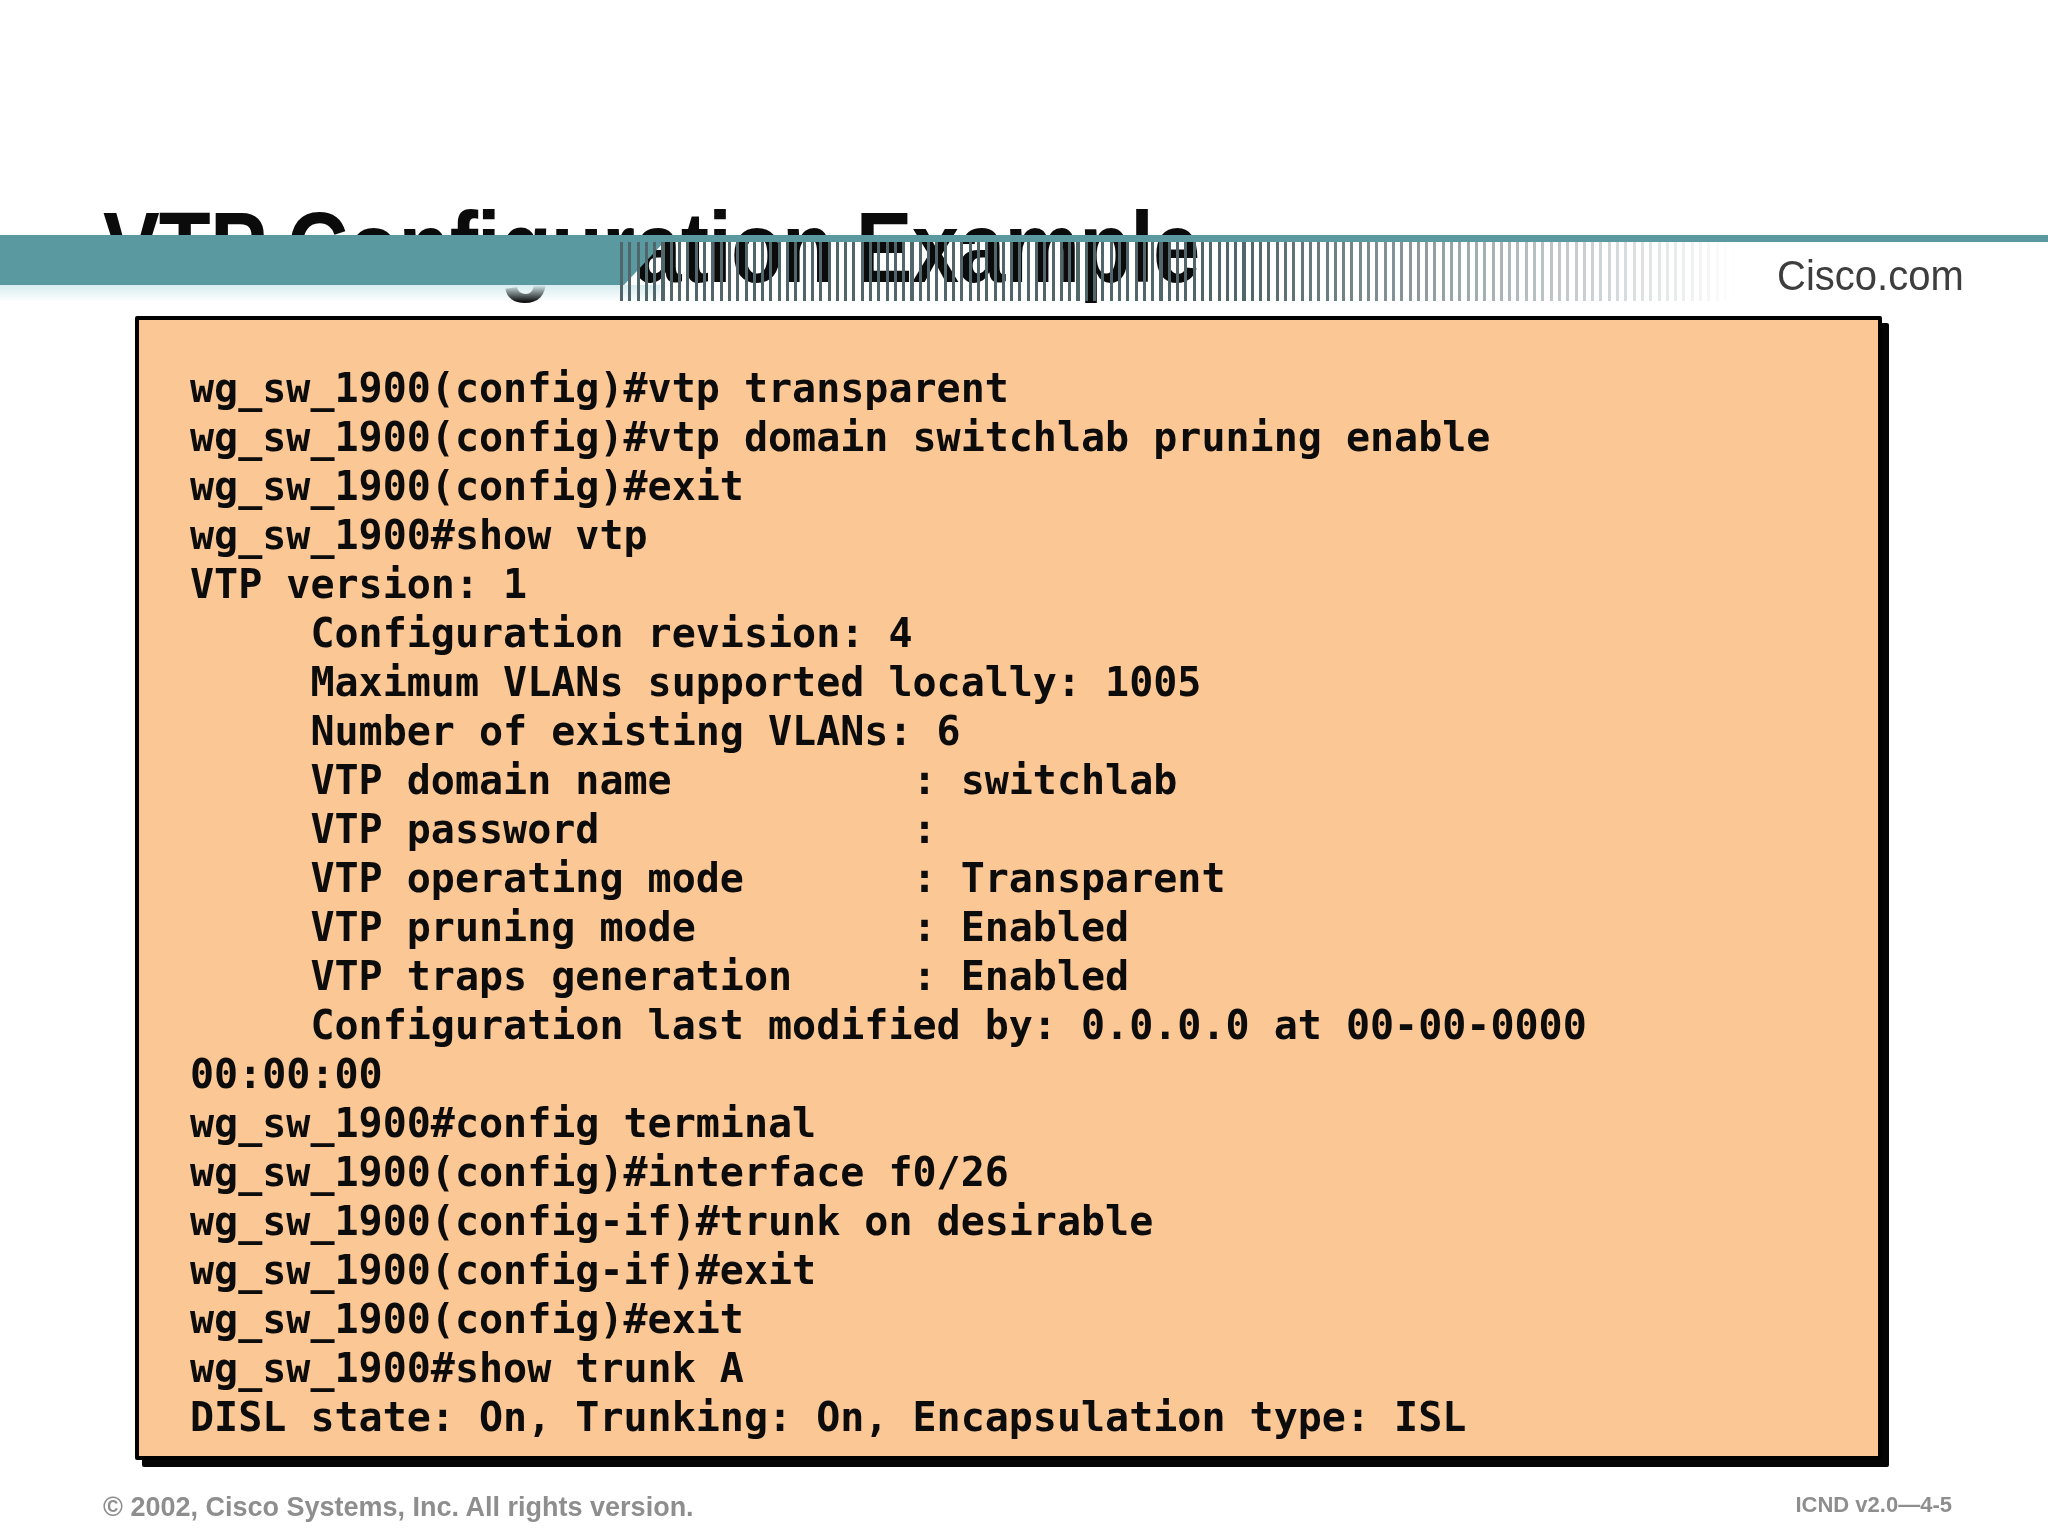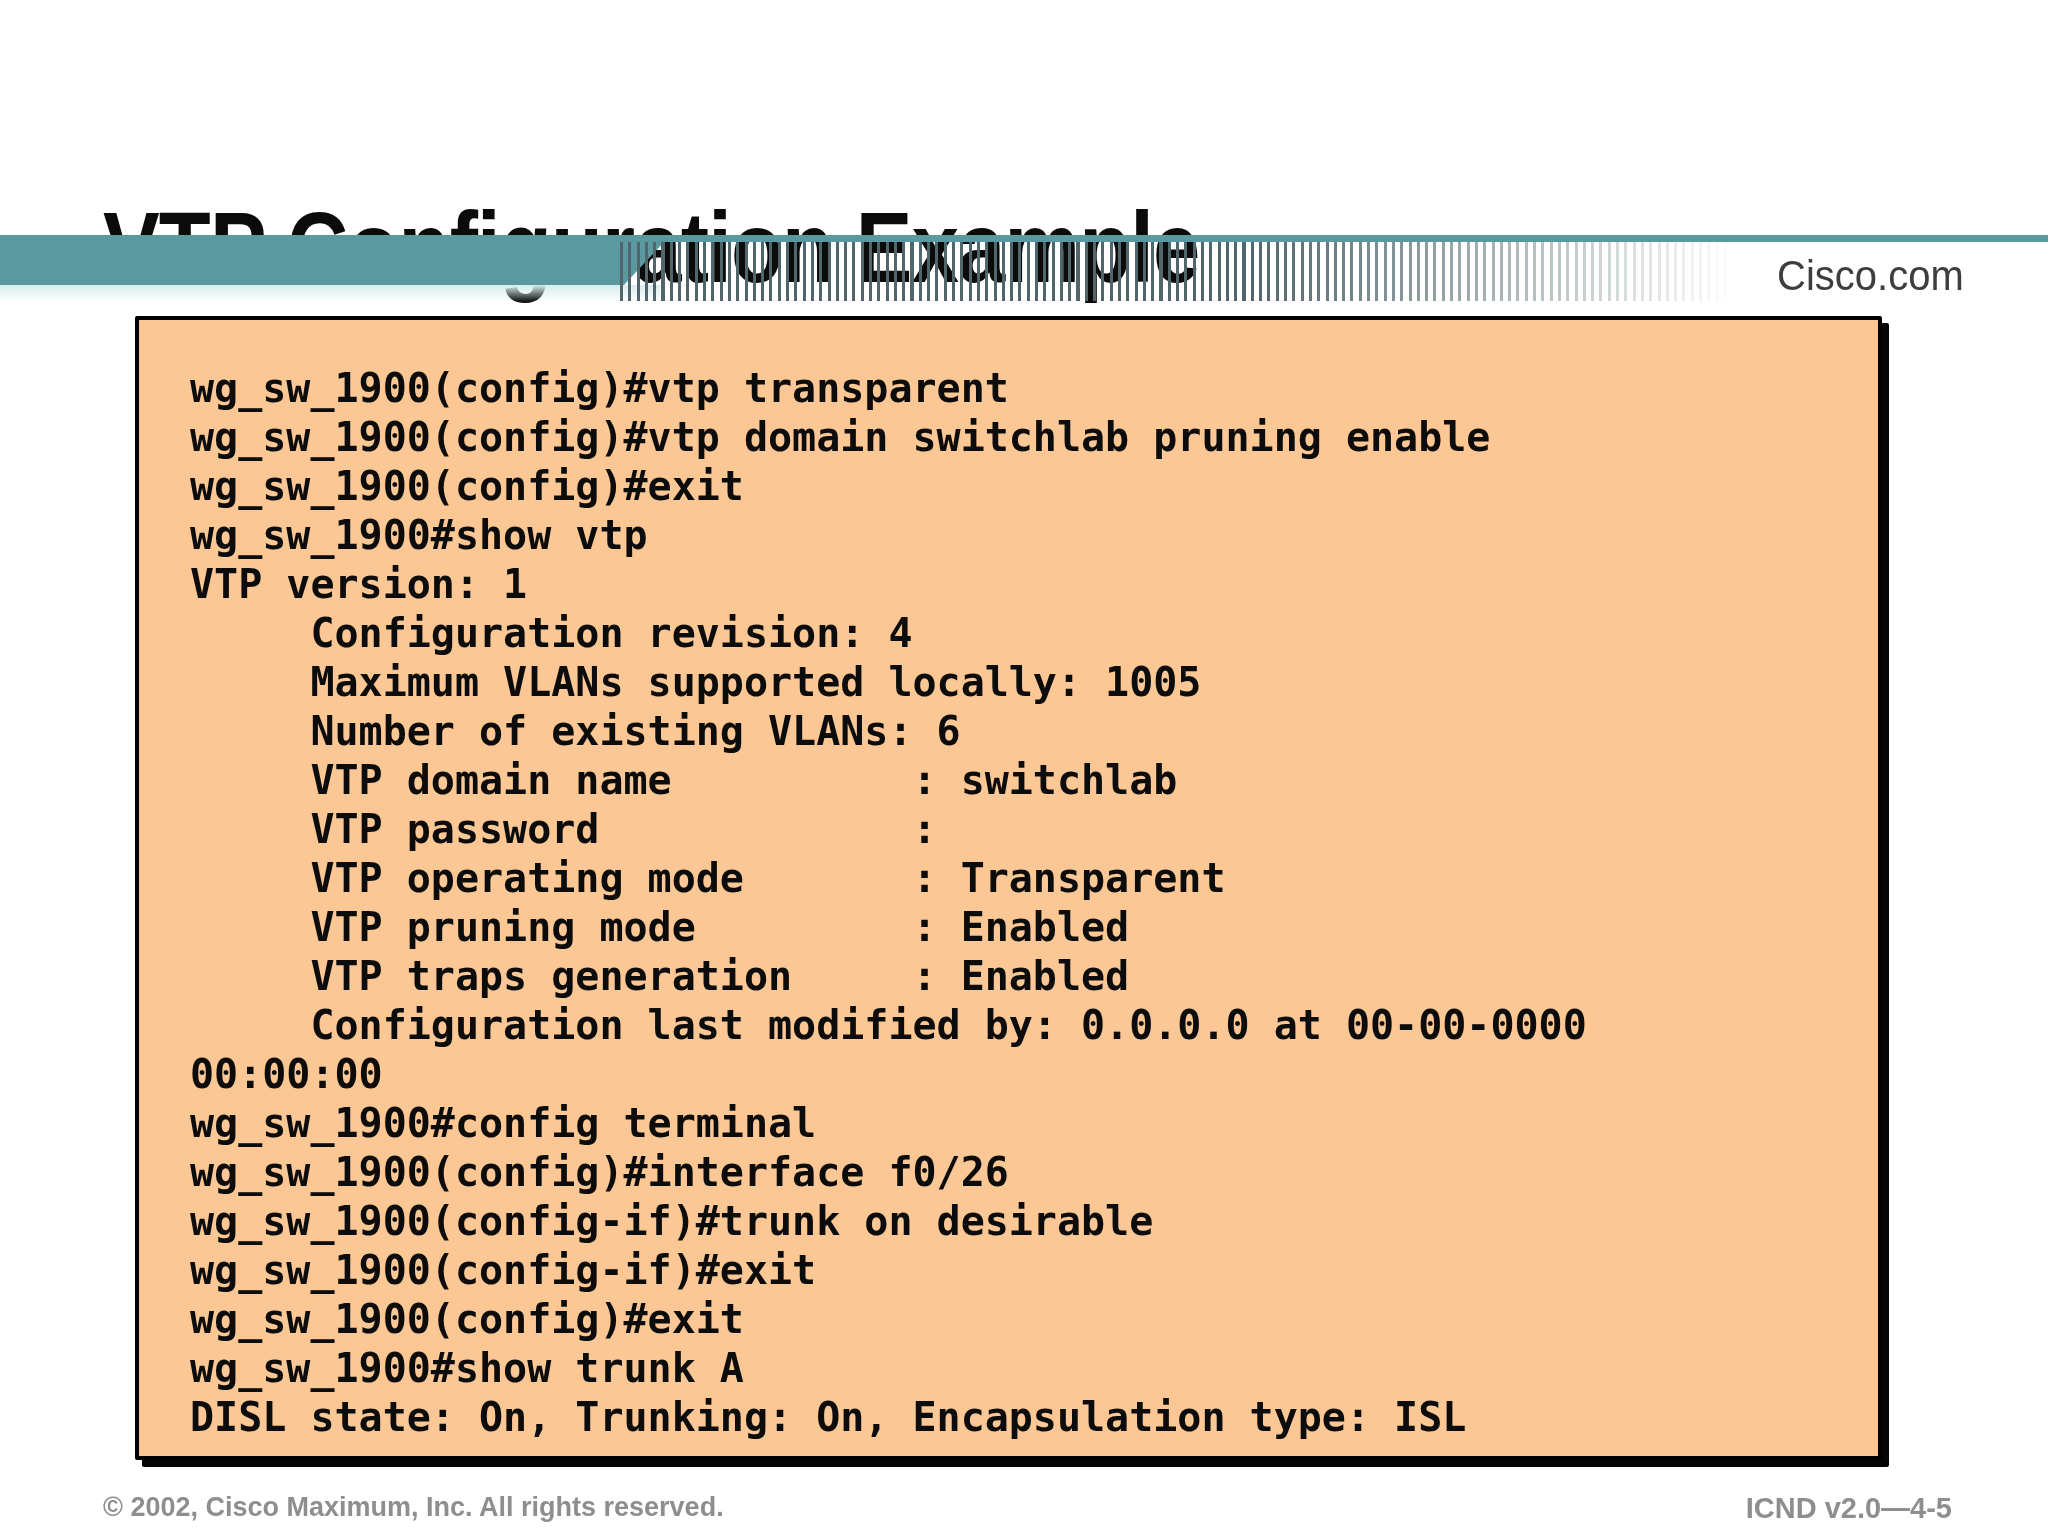--- a/index.html
+++ b/index.html
@@ -102,21 +102,21 @@
     position: absolute;
     left: 103px; top: 1492px;
     font-size: 27px;
     font-weight: bold;
     color: var(--footer-text);
     white-space: nowrap;
   }
   .footer-right {
     position: absolute;
     right: 96px; top: 1492px;
-    font-size: 29px;
+    font-size: 22px;
     font-weight: bold;
     color: var(--footer-text);
     white-space: nowrap;
     text-align: right;
   }
 </style>
 </head>
 <body>
 
 <div class="slide">
@@ -150,17 +150,17 @@
 00:00:00
 wg_sw_1900#config terminal
 wg_sw_1900(config)#interface f0/26
 wg_sw_1900(config-if)#trunk on desirable
 wg_sw_1900(config-if)#exit
 wg_sw_1900(config)#exit
 wg_sw_1900#show trunk A
 DISL state: On, Trunking: On, Encapsulation type: ISL</pre>
   </div>
 
-  <div class="footer-left">© 2002, Cisco Maximum, Inc. All rights reserved.</div>
+  <div class="footer-left">© 2002, Cisco Systems, Inc. All rights version.</div>
 
   <div class="footer-right">ICND v2.0—4-5</div>
 
 </div>
 
 </body></html>

